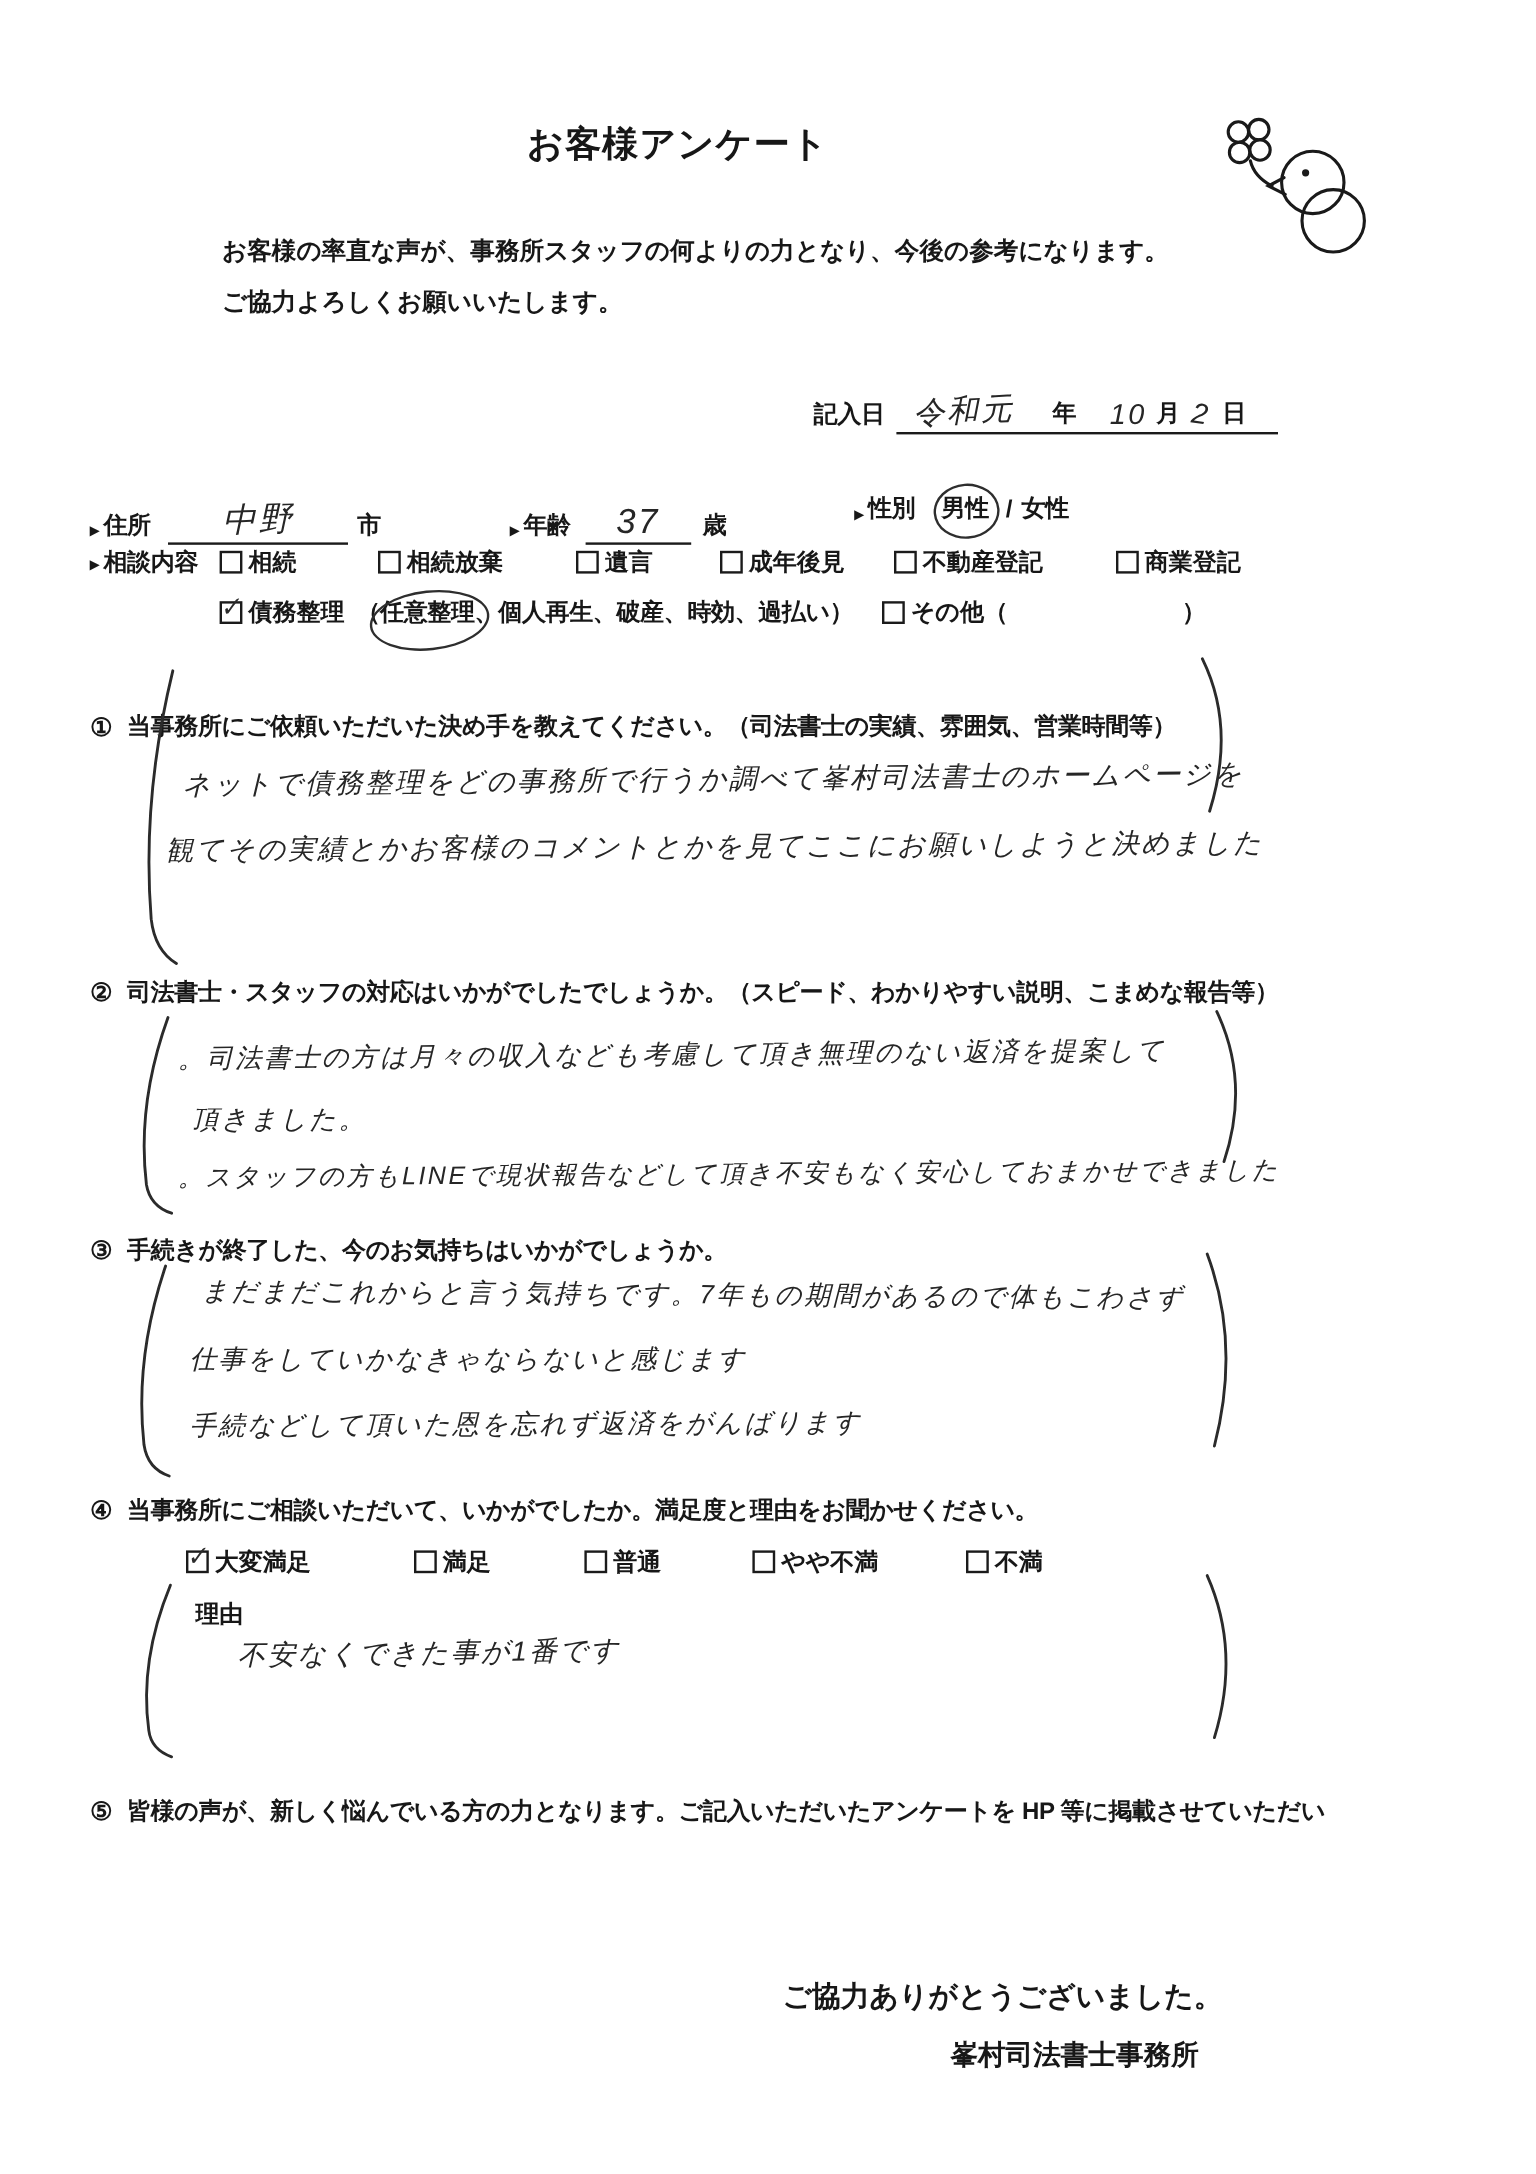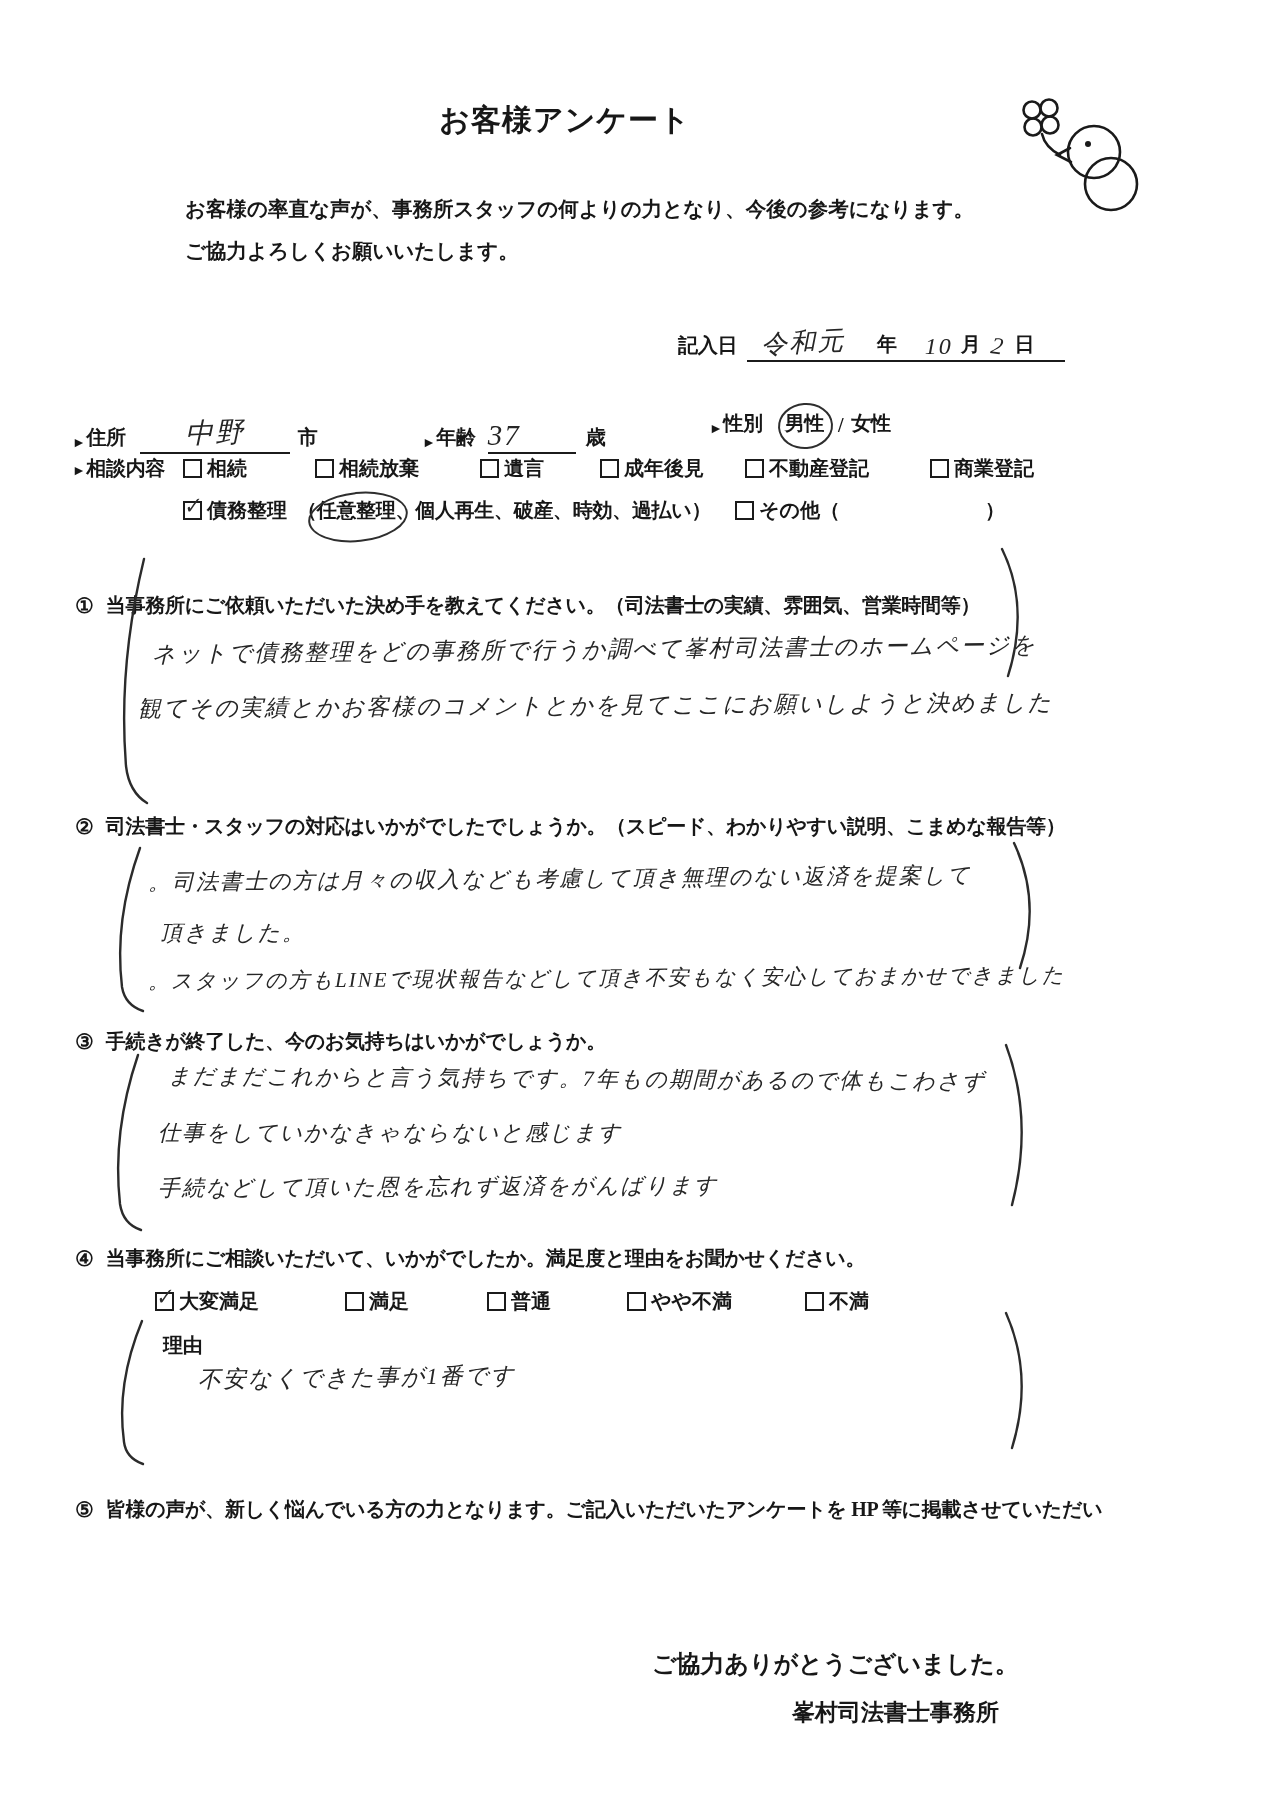--- a/index.html
+++ b/index.html
@@ -1,19 +1,19 @@
 <!DOCTYPE html>
 <html><head>
 <meta charset="utf-8">
 <style>
   html,body{margin:0;padding:0;background:#e8e8e8;}
   .sheet{
     position:relative;width:1280px;height:1812px;background:#ffffff;
     margin:0 auto;overflow:hidden;
-    font-family:Liberation Serif, serif;color:#171717;
+    font-family:Liberation Sans, sans-serif;color:#171717;
   }
   .abs{position:absolute;}
   .p{font-weight:600;font-size:20px;letter-spacing:-0.3px;color:#171717;white-space:nowrap;}
   .title{font-size:30px;font-weight:700;letter-spacing:1px;text-align:center;left:0;width:1130px;top:100px;}
   .intro{font-size:20.5px;font-weight:700;letter-spacing:0;}
   .hw{
     font-style:italic;font-weight:400;color:#262626;letter-spacing:2px;
     white-space:nowrap;font-size:22px;
   }
   .row{display:flex;align-items:flex-end;}
@@ -85,21 +85,21 @@
     <span class="p" style="margin-bottom:3px">住所</span>
     <span class="fill" style="width:150px;height:42px;margin-left:14px;justify-content:center">
       <span class="hw" style="font-size:28px;transform:rotate(-2deg)">中野</span>
     </span>
     <span class="p" style="margin-left:8px;margin-bottom:3px">市</span>
   </div>
 
   <div class="abs row" style="left:425px;top:410px">
     <span class="p bullet">▸</span>
     <span class="p" style="margin-bottom:3px">年齢</span>
-    <span class="fill" style="width:88px;height:42px;margin-left:12px;">
+    <span class="fill" style="width:88px;height:42px;margin-left:12px;justify-content:center">
       <span class="hw" style="font-size:29px">37</span>
     </span>
     <span class="p" style="margin-left:10px;margin-bottom:3px">歳</span>
   </div>
 
   <div class="abs row" style="left:712px;top:410px">
     <span class="p bullet">▸</span>
     <span class="p" style="margin-bottom:3px">性別</span>
     <span class="p circ" style="margin-left:22px;margin-bottom:3px">男性</span>
     <span class="p" style="margin-left:14px;margin-bottom:3px">/</span>

